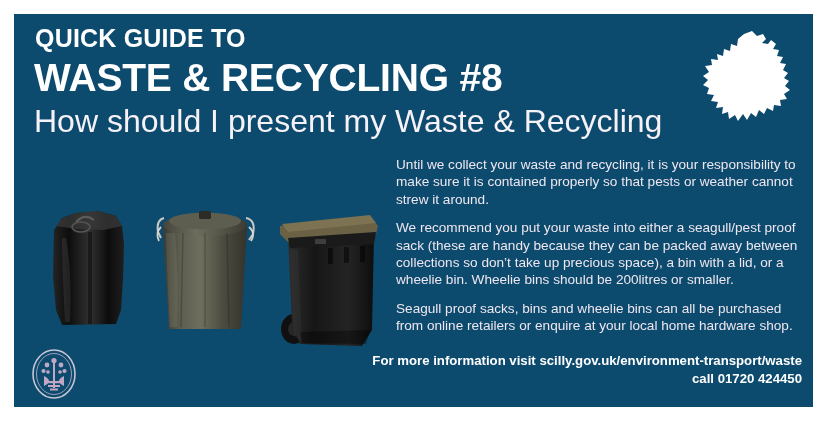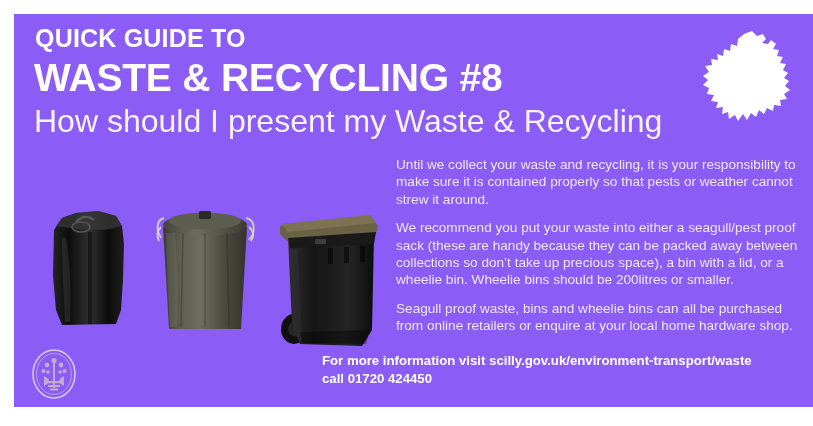--- a/index.html
+++ b/index.html
@@ -6,21 +6,21 @@
   body{
     width:813px;height:426px;
     background:#ffffff;
     font-family:"Liberation Sans", sans-serif;
     overflow:hidden;
   }
   #poster{
     position:absolute;
     left:14px; top:14px;
     width:799px; height:393px;
-    background:#8b5cf6;
+    background:#0c4a6e;
     overflow:hidden;
   }
 
   
   .island{
     position:absolute; left:686px; top:14px;
     width:100px; height:104px;
   }
   .island svg{display:block;width:100%;height:100%;}
 
@@ -45,20 +45,21 @@
 
   
   .body-copy{
     position:absolute; left:382px; top:134px; width:406px;
     color:#efe7ef; font-size:13.6px; line-height:1.28;
   }
   .body-copy p{margin:8px 0 11px 0;}
 
   .footer-copy{
     position:absolute; right:11px; top:338px; width:480px;
+    text-align:right;
     color:#ffffff; font-size:13.2px; font-weight:bold; line-height:1.33;
   }
   .footer-copy span{display:block;}
 
   
   .crest{
     position:absolute; left:16px; top:334px;
     width:48px; height:52px;
   }
   .crest svg{display:block;width:100%;height:100%;}
@@ -84,21 +85,21 @@
 
   <div class="kicker">QUICK GUIDE TO</div>
   <div class="bigtitle">WASTE &amp; RECYCLING #8</div>
   <div class="subtitle">
     <span>How should I present my Waste &amp; Recycling</span>
   </div>
 
   <div class="body-copy">
     <p>Until we collect your waste and recycling, it is your responsibility to make sure it is contained properly so that pests or weather cannot strew it around.</p>
     <p>We recommend you put your waste into either a seagull/pest proof sack (these are handy because they can be packed away between collections so don’t take up precious space), a bin with a lid, or a wheelie bin. Wheelie bins should be 200litres or smaller.</p>
-    <p>Seagull proof waste, bins and wheelie bins can all be purchased from online retailers or enquire at your local home hardware shop.</p>
+    <p>Seagull proof sacks, bins and wheelie bins can all be purchased from online retailers or enquire at your local home hardware shop.</p>
   </div>
 
   <div class="footer-copy">
     <span>For more information visit scilly.gov.uk/environment-transport/waste</span>
     <span>call 01720 424450</span>
   </div>
 
   <div class="crest">
     <svg viewBox="0 0 48 52" xmlns="http://www.w3.org/2000/svg">
       <ellipse cx="24" cy="26" rx="21" ry="24" fill="none" stroke="#e6dbe6" stroke-width="1.6" opacity="0.85"></ellipse>

